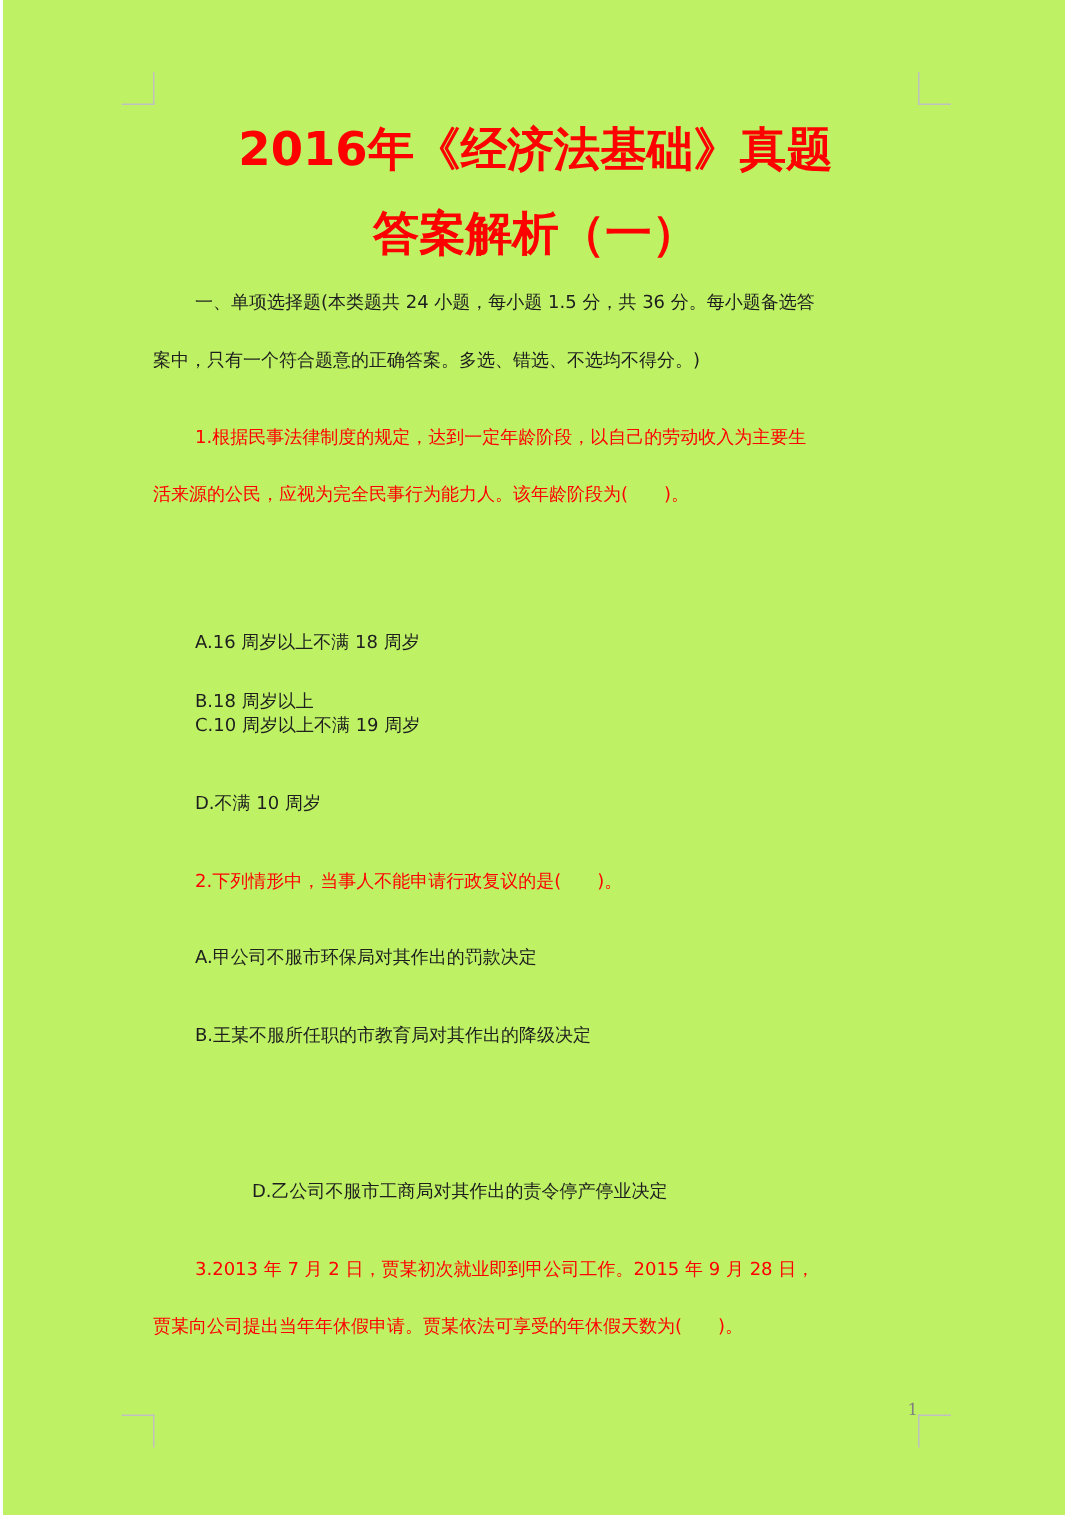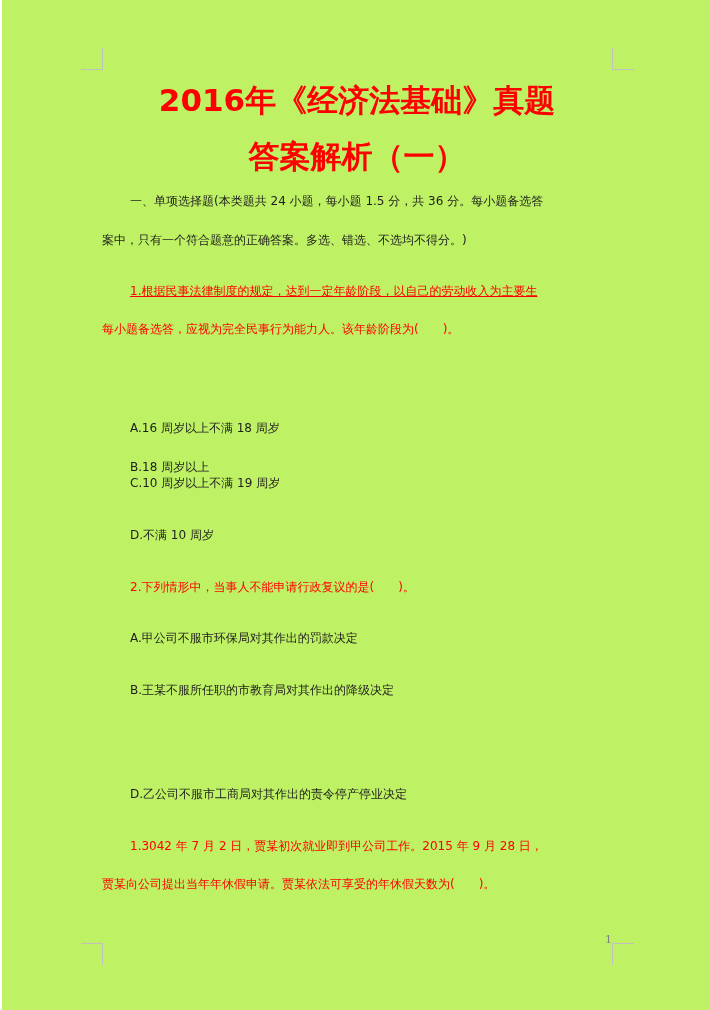--- a/index.html
+++ b/index.html
@@ -80,29 +80,29 @@
   <div class="crop" style="left:100px; top:943px; width:1px; height:22px;"></div>
   <div class="crop" style="left:610px; top:943px; width:22px; height:1px;"></div>
   <div class="crop" style="left:610px; top:943px; width:1px; height:22px;"></div>
 
   <div class="title title-1">2016年《经济法基础》真题</div>
   <div class="title title-2">答案解析（一）</div>
 
   <div class="line indent" style="top:191px;">一、单项选择题(本类题共 24 小题，每小题 1.5 分，共 36 分。每小题备选答</div>
   <div class="line" style="top:230px;">案中，只有一个符合题意的正确答案。多选、错选、不选均不得分。)</div>
 
-  <div class="line indent red" style="top:281px;text-decoration:underline;">1.根据民事法律制度的规定，达到一定年龄阶段，以自己的劳动收入为主要生</div>
-  <div class="line red" style="top:319px;">每小题备选答，应视为完全民事行为能力人。该年龄阶段为(　　)。</div>
+  <div class="line indent red" style="top:281px;">1.根据民事法律制度的规定，达到一定年龄阶段，以自己的劳动收入为主要生</div>
+  <div class="line red" style="top:319px;">活来源的公民，应视为完全民事行为能力人。该年龄阶段为(　　)。</div>
   <div class="line indent" style="top:370px;margin-top:48px;">A.16 周岁以上不满 18 周岁</div>
   <div class="line indent" style="top:422px;margin-top:35px;">B.18 周岁以上</div>
   <div class="line indent" style="top:473px;">C.10 周岁以上不满 19 周岁</div>
   <div class="line indent" style="top:525px;">D.不满 10 周岁</div>
 
   <div class="line indent red" style="top:577px;">2.下列情形中，当事人不能申请行政复议的是(　　)。</div>
   <div class="line indent" style="top:628px;">A.甲公司不服市环保局对其作出的罚款决定</div>
   <div class="line indent" style="top:680px;">B.王某不服所任职的市教育局对其作出的降级决定</div>
-  <div class="line indent" style="top:784px;">D.乙公司不服市工商局对其作出的责令停产停业决定</div>
+  <div class="line indent" style="top:784px;margin-left:38px;">D.乙公司不服市工商局对其作出的责令停产停业决定</div>
 
-  <div class="line indent red" style="top:836px;">1.3042 年 7 月 2 日，贾某初次就业即到甲公司工作。2015 年 9 月 28 日，</div>
+  <div class="line indent red" style="top:836px;">3.2013 年 7 月 2 日，贾某初次就业即到甲公司工作。2015 年 9 月 28 日，</div>
   <div class="line red" style="top:874px;">贾某向公司提出当年年休假申请。贾某依法可享受的年休假天数为(　　)。</div>
 
   <div class="page-number">1</div>
 </div>
 
 </body></html>

